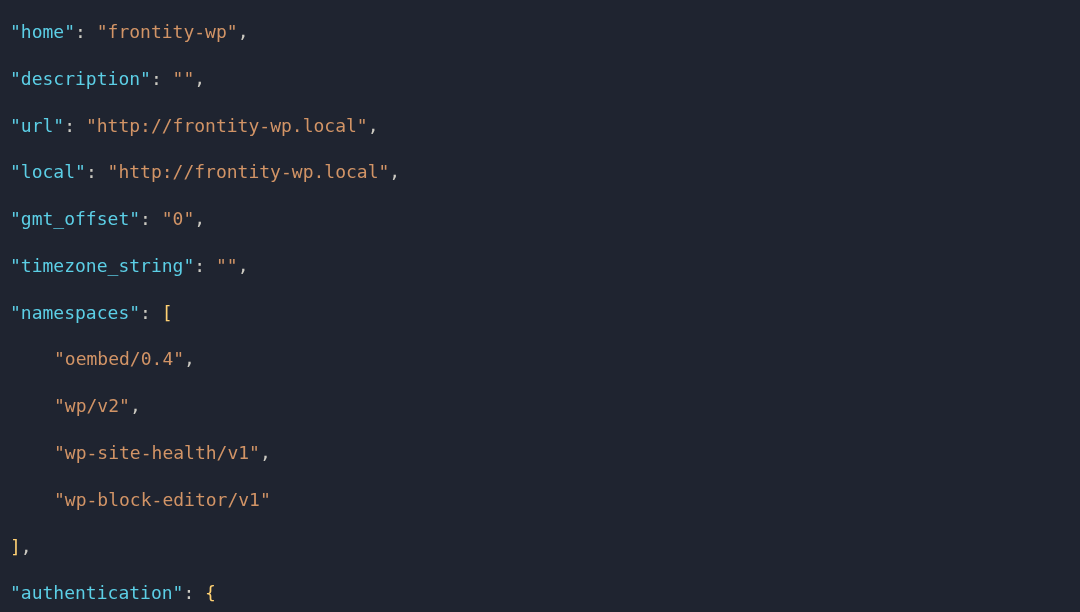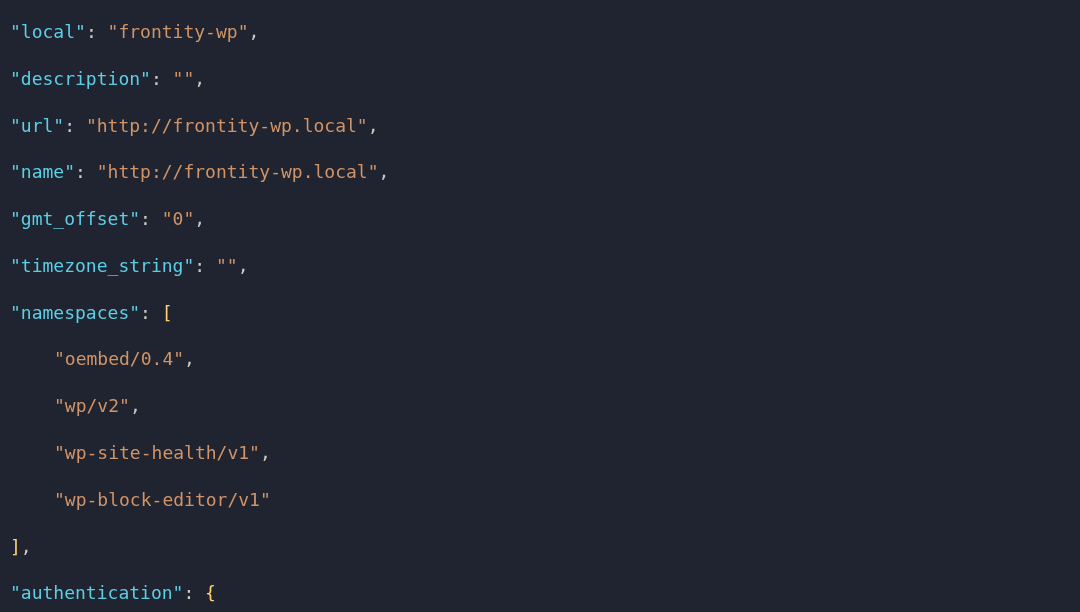--- a/index.html
+++ b/index.html
@@ -18,24 +18,24 @@
   .line { display: block; }
   .i1 { padding-left: 44px; }
   .key { color: #5ccfe6; }
   .str { color: #d29466; }
   .pun { color: #cccac2; }
   .bra { color: #ffd173; }
 </style>
 </head>
 <body>
 
-<pre><span class="line"><span class="key">"</span><span class="key">local</span><span class="key">"</span><span class="pun">: </span><span class="str">"</span><span class="str">frontity-wp</span><span class="str">"</span><span class="pun">,</span></span>
+<pre><span class="line"><span class="key">"</span><span class="key">home</span><span class="key">"</span><span class="pun">: </span><span class="str">"</span><span class="str">frontity-wp</span><span class="str">"</span><span class="pun">,</span></span>
 <span class="line"><span class="key">"</span><span class="key">description</span><span class="key">"</span><span class="pun">: </span><span class="str">"</span><span class="str"></span><span class="str">"</span><span class="pun">,</span></span>
 <span class="line"><span class="key">"</span><span class="key">url</span><span class="key">"</span><span class="pun">: </span><span class="str">"</span><span class="str">http://frontity-wp.local</span><span class="str">"</span><span class="pun">,</span></span>
-<span class="line"><span class="key">"</span><span class="key">name</span><span class="key">"</span><span class="pun">: </span><span class="str">"</span><span class="str">http://frontity-wp.local</span><span class="str">"</span><span class="pun">,</span></span>
+<span class="line"><span class="key">"</span><span class="key">local</span><span class="key">"</span><span class="pun">: </span><span class="str">"</span><span class="str">http://frontity-wp.local</span><span class="str">"</span><span class="pun">,</span></span>
 <span class="line"><span class="key">"</span><span class="key">gmt_offset</span><span class="key">"</span><span class="pun">: </span><span class="str">"</span><span class="str">0</span><span class="str">"</span><span class="pun">,</span></span>
 <span class="line"><span class="key">"</span><span class="key">timezone_string</span><span class="key">"</span><span class="pun">: </span><span class="str">"</span><span class="str"></span><span class="str">"</span><span class="pun">,</span></span>
 <span class="line"><span class="key">"</span><span class="key">namespaces</span><span class="key">"</span><span class="pun">: </span><span class="bra">[</span></span>
 <span class="line i1"><span class="str">"</span><span class="str">oembed/0.4</span><span class="str">"</span><span class="pun">,</span></span>
 <span class="line i1"><span class="str">"</span><span class="str">wp/v2</span><span class="str">"</span><span class="pun">,</span></span>
 <span class="line i1"><span class="str">"</span><span class="str">wp-site-health/v1</span><span class="str">"</span><span class="pun">,</span></span>
 <span class="line i1"><span class="str">"</span><span class="str">wp-block-editor/v1</span><span class="str">"</span></span>
 <span class="line"><span class="bra">]</span><span class="pun">,</span></span>
 <span class="line"><span class="key">"</span><span class="key">authentication</span><span class="key">"</span><span class="pun">: </span><span class="bra">{</span></span>
 

